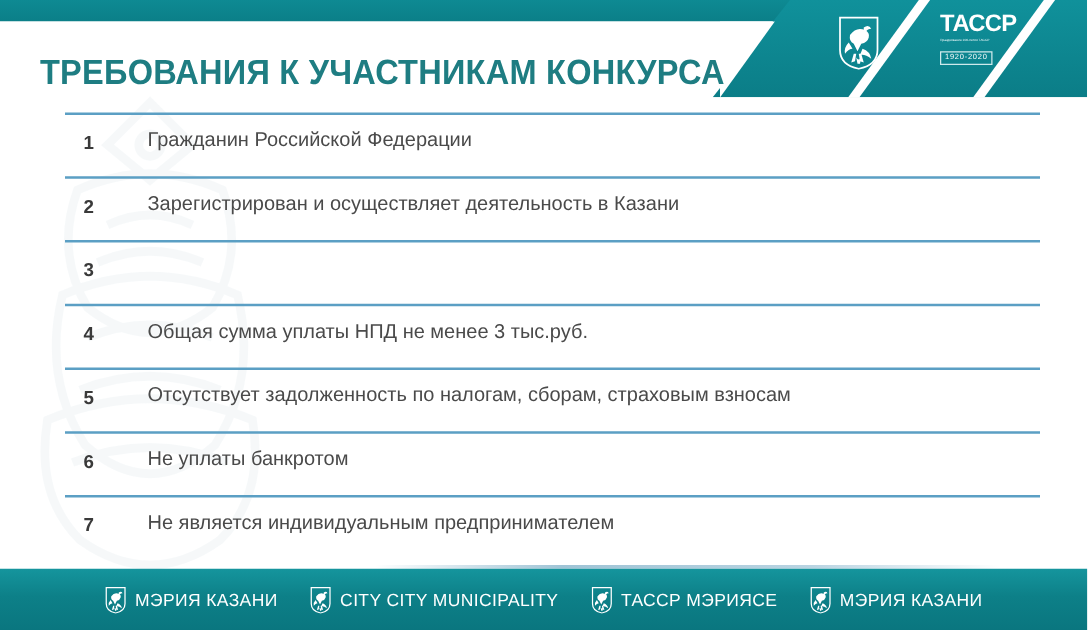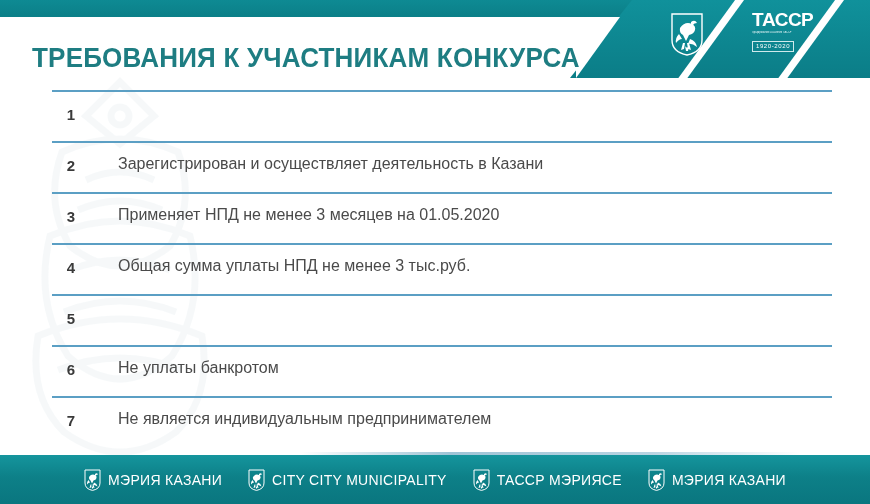--- a/index.html
+++ b/index.html
@@ -267,43 +267,44 @@
     </div>
 
     <div class="page-title">ТРЕБОВАНИЯ К УЧАСТНИКАМ КОНКУРСА</div>
   </div>
 
   <div class="list">
 
     <div class="row">
       <div class="row-line"></div>
       <div class="row-num">1</div>
+      <div class="row-text">Гражданин Российской Федерации</div>
     </div>
 
     <div class="row">
       <div class="row-line"></div>
       <div class="row-num">2</div>
       <div class="row-text">Зарегистрирован и осуществляет деятельность в Казани</div>
     </div>
 
     <div class="row">
       <div class="row-line"></div>
       <div class="row-num">3</div>
-      <div class="row-text">Применяет НПД не менее 3 месяцев на 01.05.2020</div>
     </div>
 
     <div class="row">
       <div class="row-line"></div>
       <div class="row-num">4</div>
       <div class="row-text">Общая сумма уплаты НПД не менее 3 тыс.руб.</div>
     </div>
 
     <div class="row">
       <div class="row-line"></div>
       <div class="row-num">5</div>
+      <div class="row-text">Отсутствует задолженность по налогам, сборам, страховым взносам</div>
     </div>
 
     <div class="row">
       <div class="row-line"></div>
       <div class="row-num">6</div>
       <div class="row-text">Не уплаты банкротом</div>
     </div>
 
     <div class="row">
       <div class="row-line"></div>

